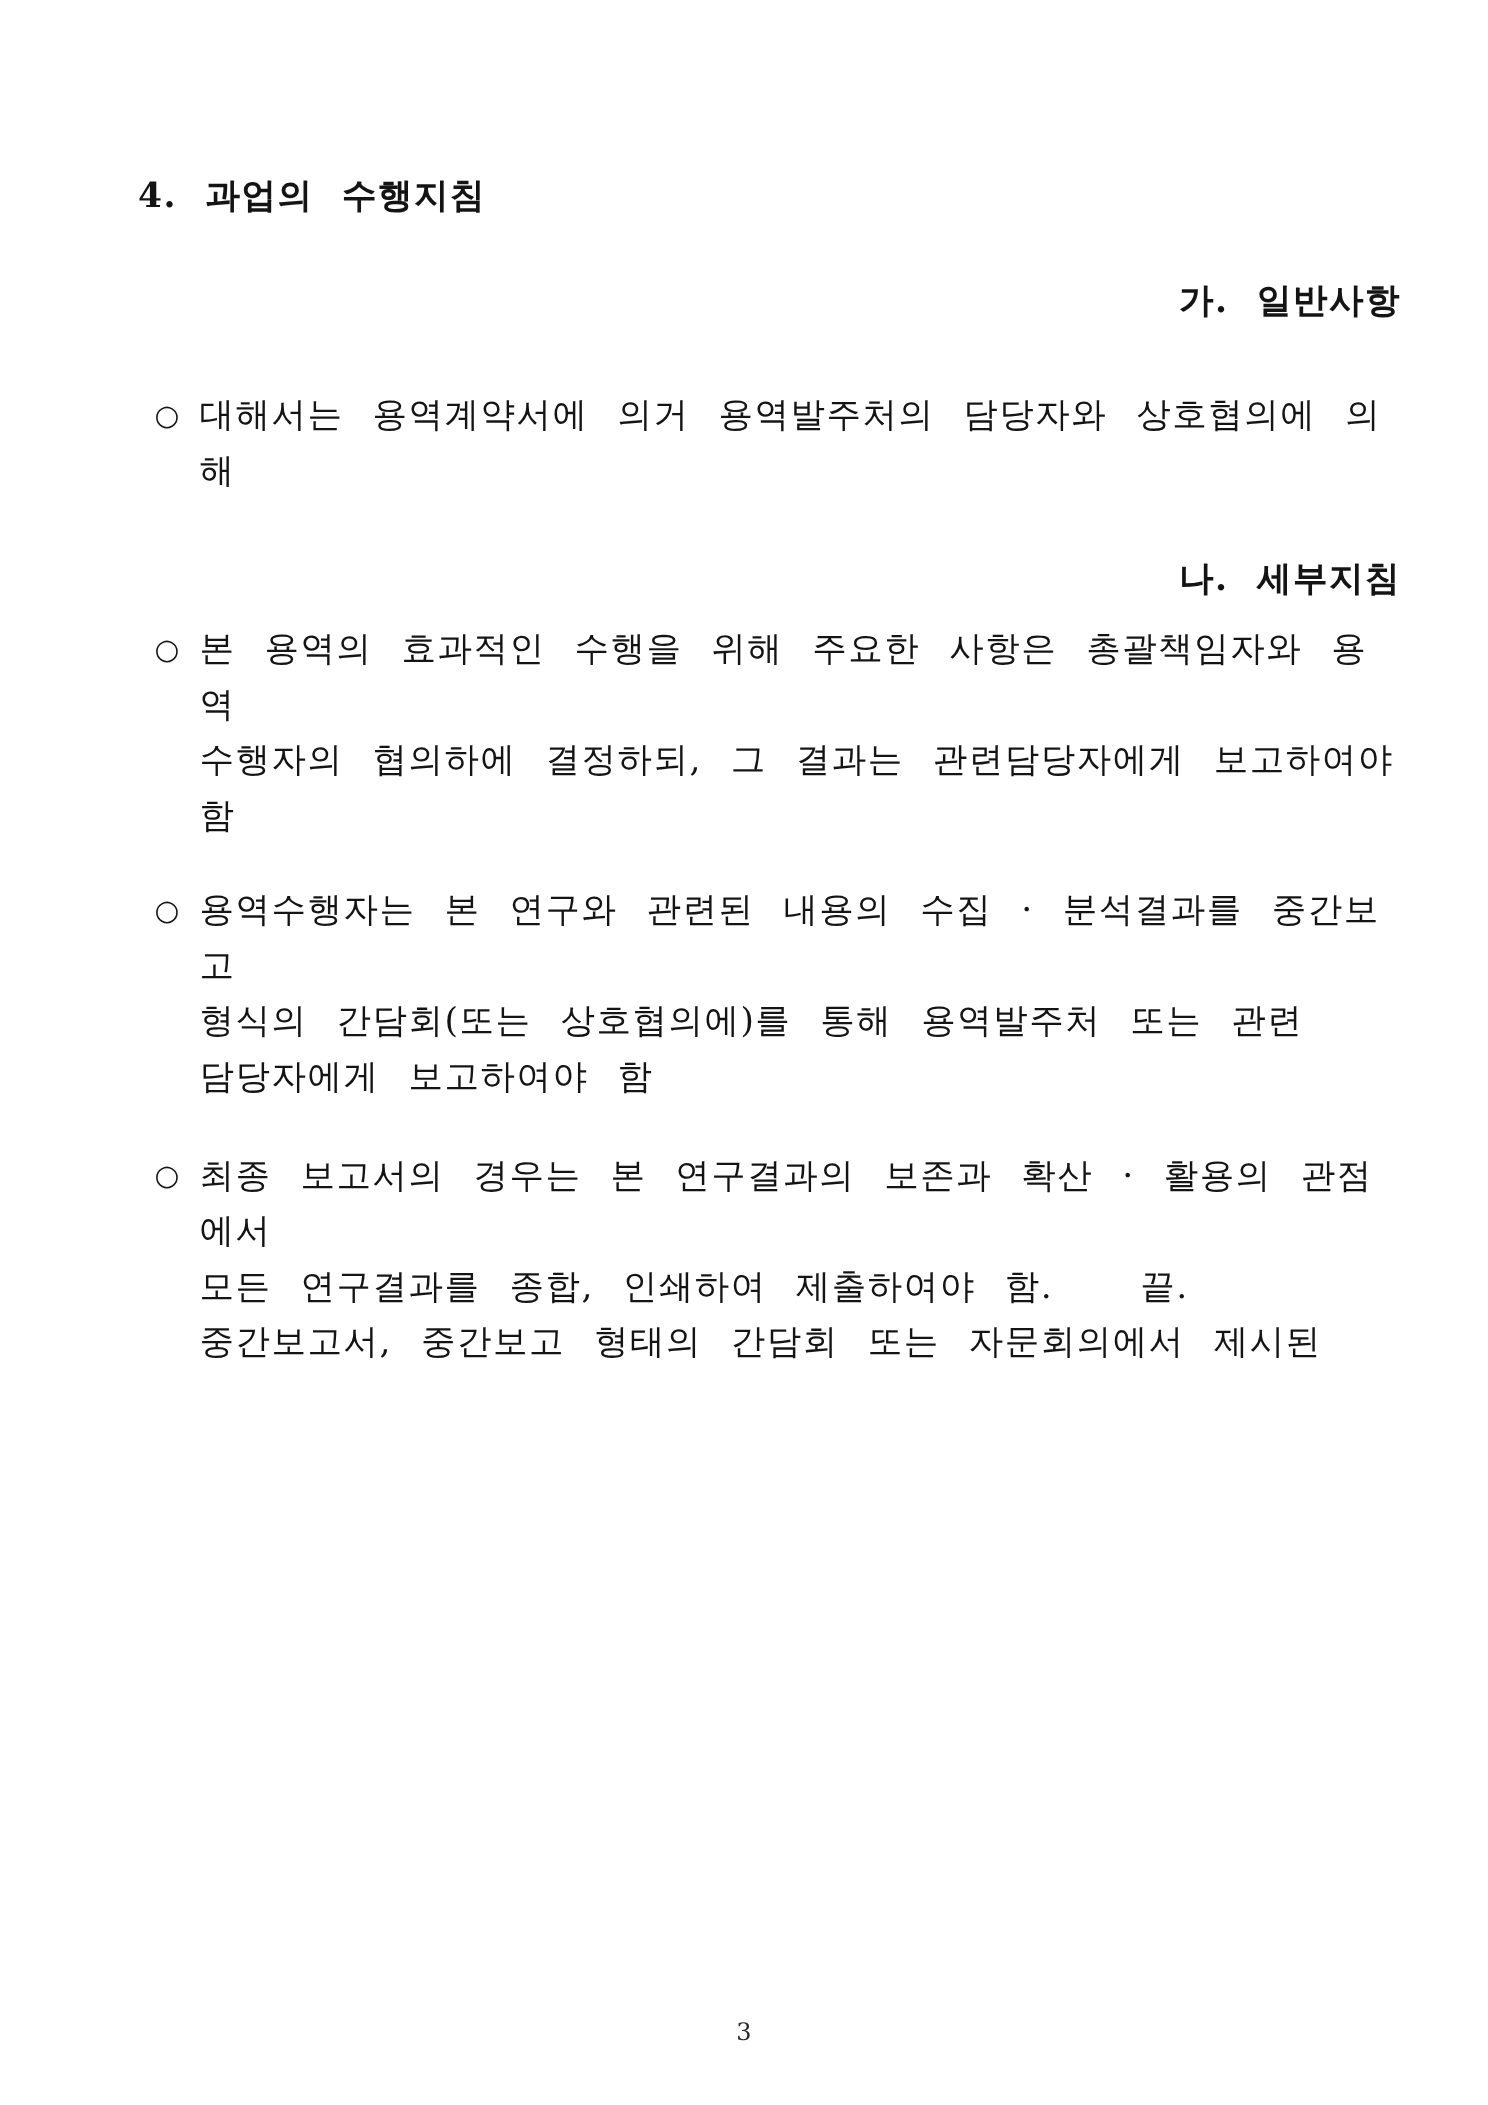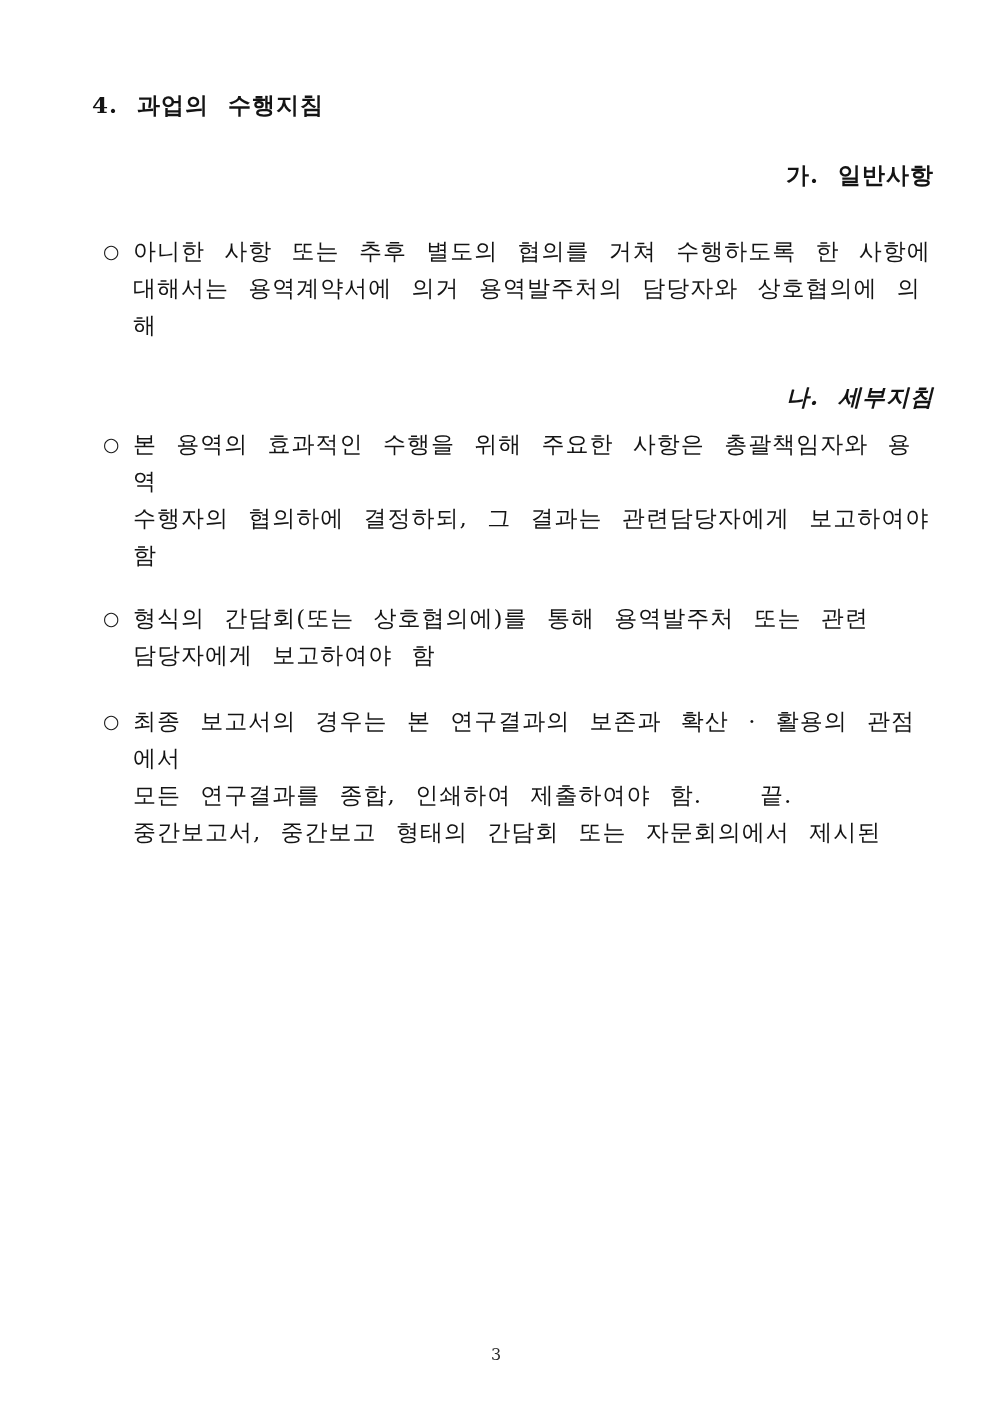--- a/index.html
+++ b/index.html
@@ -23,34 +23,34 @@
     top: 0;
   }
   .h-main {
     font-size: 23px;
     font-weight: bold;
     line-height: 30px;
     letter-spacing: 1px;
     word-spacing: 10px;
     white-space: pre-wrap;
   }
-  #title4 { padding-top: 90px; }
+  #title4 { padding-top: 116px; }
   #title5 { margin-top: 77px; }
   .h-sub {
     font-size: 23px;
     font-weight: bold;
     line-height: 30px;
     letter-spacing: 1px;
     word-spacing: 10px;
     margin-left: 0;
     white-space: pre-wrap;
     text-align: right;
   }
   #sub-ga { margin-top: 40px; }
-  #sub-na { margin-top: 38px; font-style: italic; }
+  #sub-na { margin-top: 38px; }
   .bullet {
     display: flex;
     align-items: flex-start;
     padding-left: 11px;
   }
   #p-ga-1 { margin-top: 43px; }
   #p-na-1 { margin-top: 14px; }
   #p-na-2 { margin-top: 26px; }
   #p-s5-1 { margin-top: 29px; }
   .marker {
@@ -89,38 +89,38 @@
 <div class="page">
   <div class="content">
 
     <div class="h-main" id="title4">4. 과업의 수행지침</div>
 
     <div class="h-sub" id="sub-ga">가. 일반사항</div>
 
     <div class="bullet" id="p-ga-1">
       <span class="marker">○</span>
       <div class="lines">
-        <div class="line">아니한 사항 또는 추후 별도의 협의를 거쳐 수행하도록 한 사항에</div>
         <div class="line">대해서는 용역계약서에 의거 용역발주처의 담당자와 상호협의에 의해</div>
       </div>
     </div>
 
     <div class="h-sub" id="sub-na">나. 세부지침</div>
 
     <div class="bullet" id="p-na-1">
       <span class="marker">○</span>
       <div class="lines">
         <div class="line">본 용역의 효과적인 수행을 위해 주요한 사항은 총괄책임자와 용역</div>
         <div class="line">수행자의 협의하에 결정하되, 그 결과는 관련담당자에게 보고하여야 함</div>
       </div>
     </div>
 
     <div class="bullet" id="p-na-2">
       <span class="marker">○</span>
       <div class="lines">
+        <div class="line">용역수행자는 본 연구와 관련된 내용의 수집 · 분석결과를 중간보고</div>
         <div class="line">형식의 간담회(또는 상호협의에)를 통해 용역발주처 또는 관련</div>
         <div class="line">담당자에게 보고하여야 함</div>
       </div>
     </div>
 
 
     <div class="bullet" id="p-s5-1">
       <span class="marker">○</span>
       <div class="lines">
         <div class="line">최종 보고서의 경우는 본 연구결과의 보존과 확산 · 활용의 관점에서</div>

